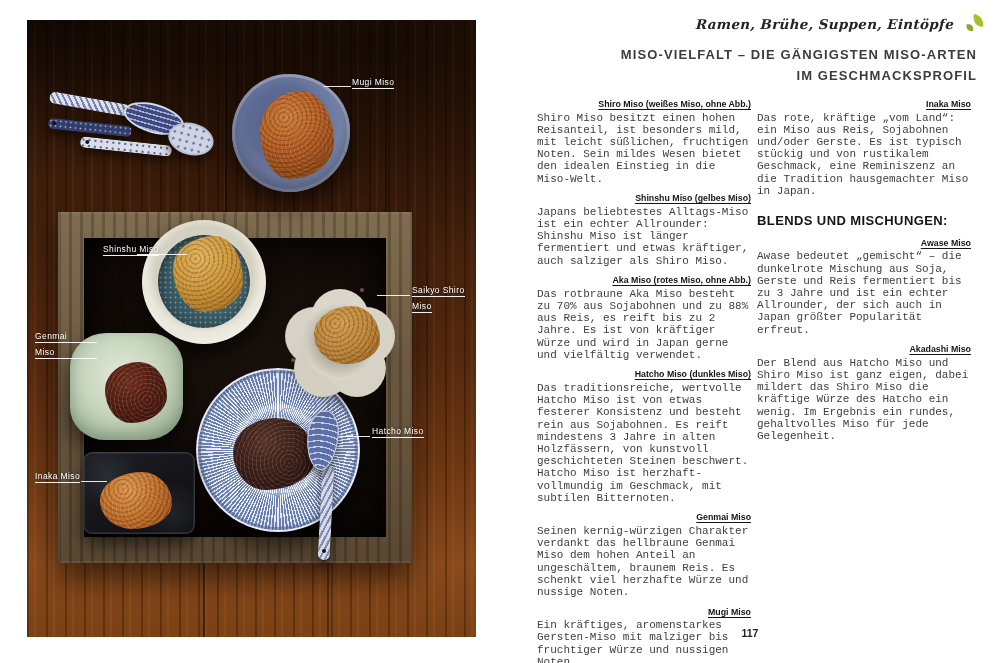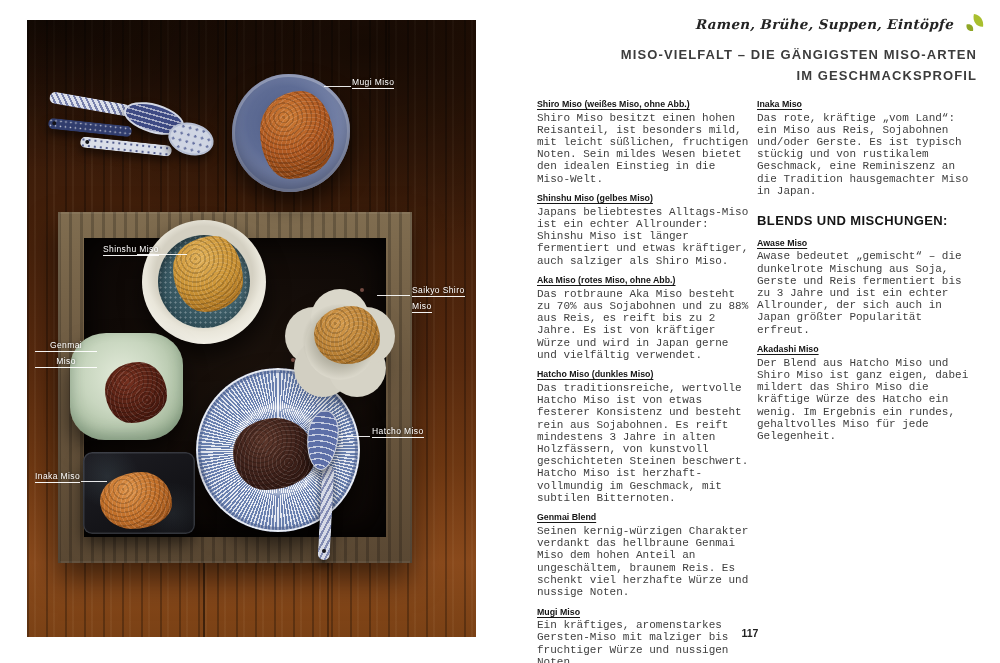--- a/index.html
+++ b/index.html
@@ -14,21 +14,21 @@
   .leaf { width:24px; height:22px; }
 
   .page-title { position:absolute; left:537px; top:44px; width:440px;
     font-size:13px; font-weight:bold; letter-spacing:1.1px; line-height:21px; color:#3c3c3c;text-align:right; }
 
   .col { position:absolute; top:99px; width:214px; }
   .col-left  { left:537px; }
   .col-right { left:757px; }
   .section { margin-bottom:8.5px; }
   .sec-h { font-size:8.8px; font-weight:bold; color:#151515; margin-bottom:2.5px;
-    text-decoration:underline; text-underline-offset:1.5px; text-decoration-thickness:.8px; }
+    text-decoration:underline; text-underline-offset:1.5px; text-decoration-thickness:.8px;text-align:right; }
   .sec-b { font-size:11px; line-height:12.2px; color:#3e3e3e;font-family:Liberation Mono, monospace; }
   .blends-h { font-size:13px; font-weight:bold; color:#151515; letter-spacing:.4px;
     margin:16px 0 10px 0; }
 
   .page-num { position:absolute; left:500px; top:627px; width:500px; text-align:center;
     font-size:10.5px; font-weight:bold; color:#222; }
 
   
   .photo { position:absolute; left:27px; top:20px; width:449px; height:617px; overflow:hidden;
     background:
@@ -230,21 +230,21 @@
       <span class="u">Shinshu Miso</span>
     </div>
     <div class="leader" style="left:110px; top:234px; width:50px;"></div>
 
     <div class="plabel" style="left:385px; top:265px;">
       <span class="u">Saikyo Shiro</span><br>
       <span class="u" style="margin-top:4px;">Miso</span>
     </div>
     <div class="leader" style="left:350px; top:275px; width:33px;"></div>
 
-    <div class="plabel" style="left:8px; top:320px;text-align:center;">
+    <div class="plabel" style="left:8px; top:311px;">
       <span class="u u-wide">Genmai</span><br>
       <span class="u u-wide" style="margin-top:4px;">Miso</span>
     </div>
 
     <div class="plabel" style="left:345px; top:406px;">
       <span class="u">Hatcho Miso</span>
     </div>
     <div class="leader" style="left:312px; top:416px; width:31px;"></div>
 
     <div class="plabel" style="left:8px; top:451px;">
@@ -277,21 +277,21 @@
     </div>
     <div class="section">
       <div class="sec-h">Aka Miso (rotes Miso, ohne Abb.)</div>
       <div class="sec-b">Das rotbraune Aka Miso besteht zu 70% aus Sojabohnen und zu 88% aus Reis, es reift bis zu 2 Jahre. Es ist von kräftiger Würze und wird in Japan gerne und vielfältig verwendet.</div>
     </div>
     <div class="section">
       <div class="sec-h">Hatcho Miso (dunkles Miso)</div>
       <div class="sec-b">Das traditionsreiche, wertvolle Hatcho Miso ist von etwas festerer Konsistenz und besteht rein aus Sojabohnen. Es reift mindestens 3 Jahre in alten Holzfässern, von kunstvoll geschichteten Steinen beschwert. Hatcho Miso ist herzhaft-vollmundig im Geschmack, mit subtilen Bitternoten.</div>
     </div>
     <div class="section">
-      <div class="sec-h">Genmai Blend</div>
+      <div class="sec-h">Genmai Miso</div>
       <div class="sec-b">Seinen kernig-würzigen Charakter verdankt das hellbraune Genmai Miso dem hohen Anteil an ungeschältem, braunem Reis. Es schenkt viel herzhafte Würze und nussige Noten.</div>
     </div>
     <div class="section">
       <div class="sec-h">Mugi Miso</div>
       <div class="sec-b">Ein kräftiges, aromenstarkes Gersten-Miso mit malziger bis fruchtiger Würze und nussigen Noten.</div>
     </div>
   </div>
 
   <div class="col col-right">
     <div class="section">

